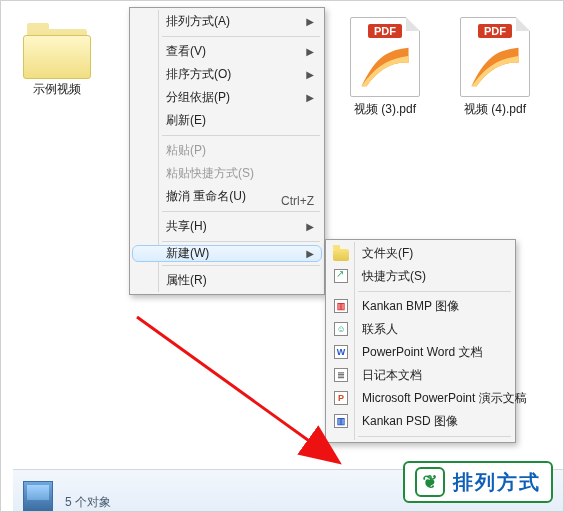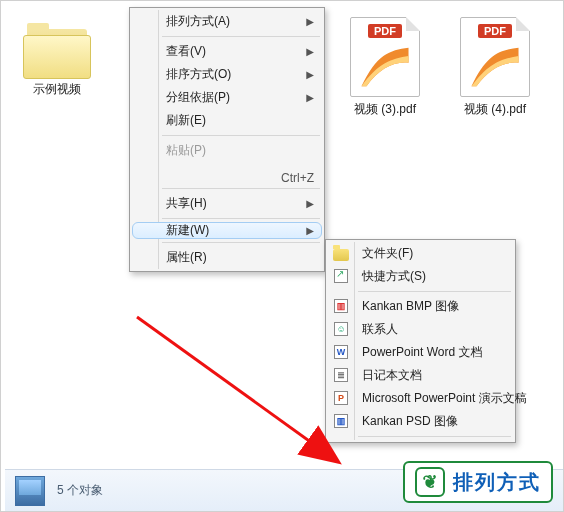--- a/index.html
+++ b/index.html
@@ -102,24 +102,24 @@
   }
   .sep { height:1px; background:#d6d6d6; margin:3px 2px 3px 30px; }
   .mi .ico {
     position:absolute; left:5px; top:3px; width:16px;height:16px;
     display:flex;align-items:center;justify-content:center;
     font-size:12px;
   }
 
   
   .status {
-    position:absolute; left:4px; right:0; bottom:0; height:42px;
+    position:absolute; left:12px; right:0; bottom:0; height:42px;
     background:linear-gradient(#f3f7fc,#e5eef9);
     border-top:1px solid #cfd9e6;
-    display:flex; align-items:center; padding:0 10px;
+    display:flex; align-items:flex-end; padding:0 10px;
   }
   .status .thumb {
     width:30px;height:30px; margin-right:12px;
     background:linear-gradient(#6fa8dc,#3d6da3);
     border:1px solid #3d6da3; position:relative;
   }
   .status .thumb::after{
     content:""; position:absolute; left:3px; right:3px; top:3px; bottom:10px;
     background:linear-gradient(#a3d1ff,#6fa8dc);
   }
@@ -211,21 +211,25 @@
         <span>分组依据(P)</span>
         <span class="arrow">▶</span>
       </div>
     <div class="mi">
         <span>刷新(E)</span>
       </div>
     <div class="sep"></div>
     <div class="mi disabled">
         <span>粘贴(P)</span>
       </div>
-    <div class="mi">
+    <div class="mi disabled">
+        <span>粘贴快捷方式(S)</span>
+      </div>
+    <div class="mi">
+        <span>撤消 重命名(U)</span>
         <span class="shortcut">Ctrl+Z</span>
       </div>
     <div class="sep"></div>
     <div class="mi">
         <span>共享(H)</span>
         <span class="arrow">▶</span>
       </div>
     <div class="sep"></div>
     <div class="mi hl">
         <span>新建(W)</span>

